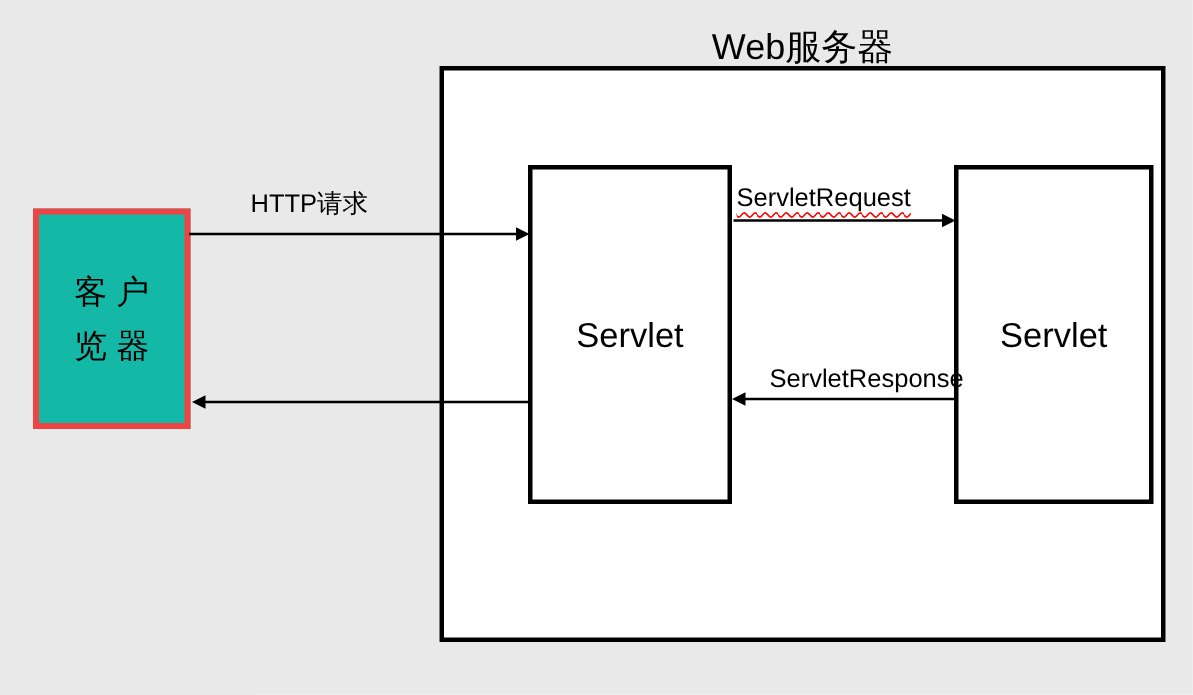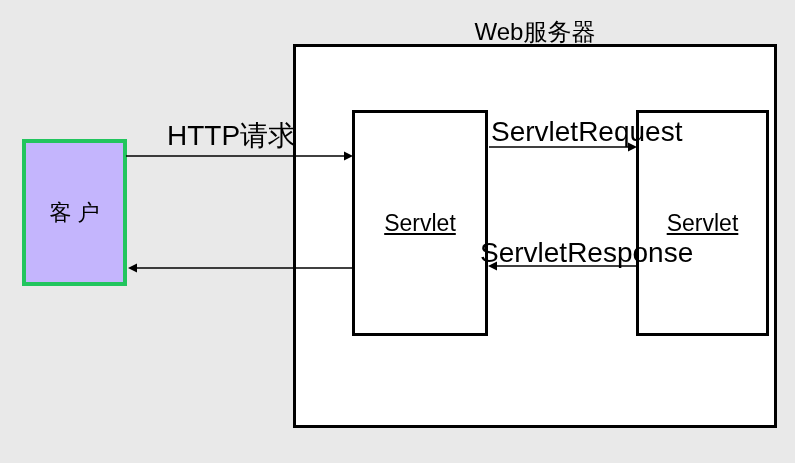--- a/index.html
+++ b/index.html
@@ -11,58 +11,59 @@
   .outer-box{
     position:absolute;left:293px;top:44px;width:478px;height:378px;
     border:3px solid #000;background:#ffffff;z-index:1;
   }
   .title{
     position:absolute;left:293px;top:19px;width:484px;height:28px;
     text-align:center;font-size:24px;line-height:26px;z-index:3;
   }
   .client-box{
     position:absolute;left:22px;top:139px;width:97px;height:139px;
-    border:4px solid #22c55e;background:#c4b5fd;z-index:2;
+    border:4px solid #ef4444;background:#14b8a6;z-index:2;
     display:flex;align-items:center;justify-content:center;
   }
   .client-text{text-align:center;font-size:22px;line-height:36px;letter-spacing:6px;padding-left:6px;}
   .inner-box{
     position:absolute;top:110px;height:220px;border:3px solid #000;background:#ffffff;z-index:2;
     display:flex;align-items:center;justify-content:center;
   }
   .container-box{left:352px;width:130px;}
   .instance-box{left:636px;width:127px;}
-  .box-text{text-align:center;font-size:23px;line-height:31px;text-decoration:underline;}
+  .box-text{text-align:center;font-size:23px;line-height:31px;}
   .box-text .cjk{letter-spacing:2px;}
   .overlay{position:absolute;left:0;top:0;width:795px;height:463px;z-index:4;pointer-events:none;}
   .overlay line{stroke:#000;stroke-width:1.7px;}
   .overlay polygon{fill:#000;}
-  .arrow-label{position:absolute;font-size:28px;line-height:22px;white-space:nowrap;z-index:5;text-align:right;}
+  .arrow-label{position:absolute;font-size:17px;line-height:22px;white-space:nowrap;z-index:5;text-align:right;}
   .lbl-http-request{left:167px;top:125px;}
   .lbl-http-response{left:167px;top:238px;}
   .lbl-servlet-request{
     left:491px;top:121px;
-    text-decoration-style:wavy;
+    text-decoration:underline;text-decoration-style:wavy;
     text-decoration-color:#ff0000;text-decoration-thickness:1px;
     text-underline-offset:4px;text-decoration-skip-ink:none;
   }
-  .lbl-servlet-response{left:480px;top:242px;}
+  .lbl-servlet-response{left:513px;top:242px;}
 </style>
 </head>
 <body>
 
 <div class="stage">
 
   <div class="title">Web服务器</div>
 
   <div class="outer-box"></div>
 
   <div class="client-box">
     <div class="client-text">
       <div>客户</div>
+      <div>览器</div>
     </div>
   </div>
 
   <div class="inner-box container-box">
     <div class="box-text">
       <div>Servlet</div>
     </div>
   </div>
 
   <div class="inner-box instance-box">

